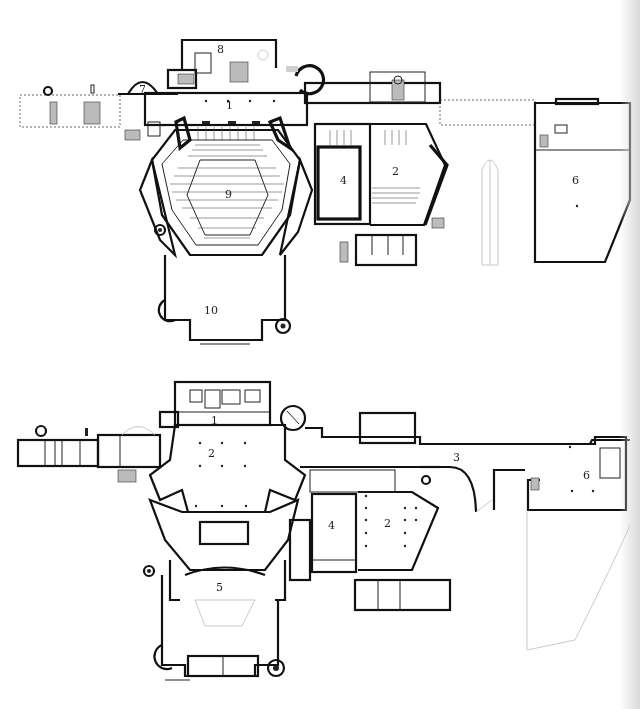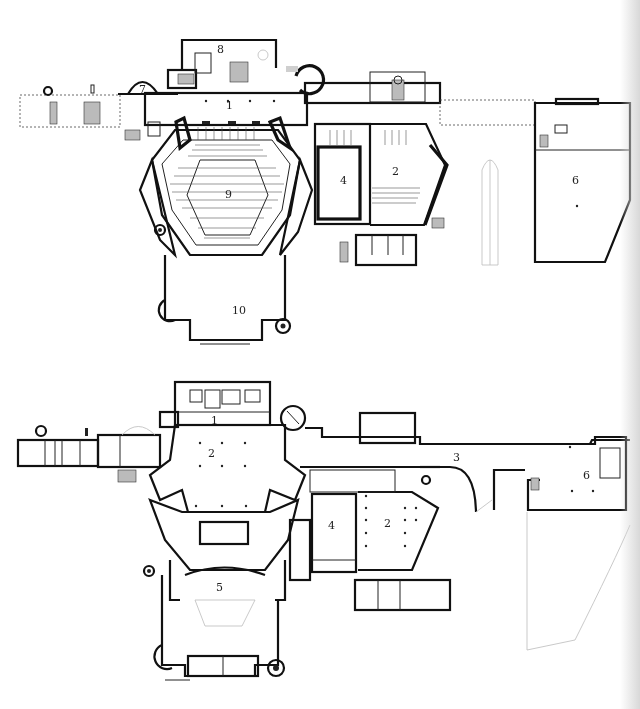--- a/index.html
+++ b/index.html
@@ -245,21 +245,21 @@
 
 <div class="shade"></div>
 
 <span class="lbl" style="left:226px;top:100px;">1</span>
 <span class="lbl" style="left:392px;top:166px;">2</span>
 <span class="lbl" style="left:340px;top:175px;">4</span>
 <span class="lbl" style="left:572px;top:175px;">6</span>
 <span class="lbl" style="left:139px;top:84px;">7</span>
 <span class="lbl" style="left:217px;top:44px;">8</span>
 <span class="lbl" style="left:225px;top:189px;">9</span>
-<span class="lbl" style="left:232px;top:305px;">10</span>
+<span class="lbl" style="left:204px;top:305px;">10</span>
 
 <span class="lbl" style="left:211px;top:415px;">1</span>
 <span class="lbl" style="left:208px;top:448px;">2</span>
 <span class="lbl" style="left:384px;top:518px;">2</span>
 <span class="lbl" style="left:453px;top:452px;">3</span>
 <span class="lbl" style="left:328px;top:520px;">4</span>
 <span class="lbl" style="left:216px;top:582px;">5</span>
 <span class="lbl" style="left:583px;top:470px;">6</span>
 
 </body></html>

